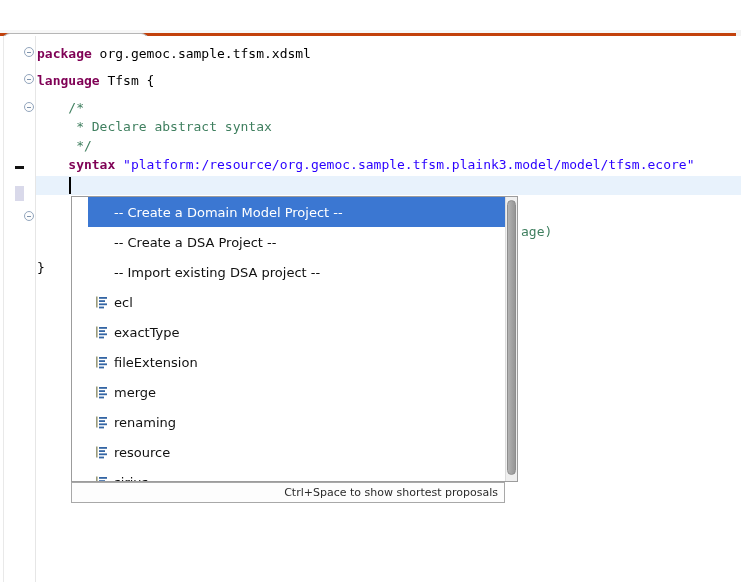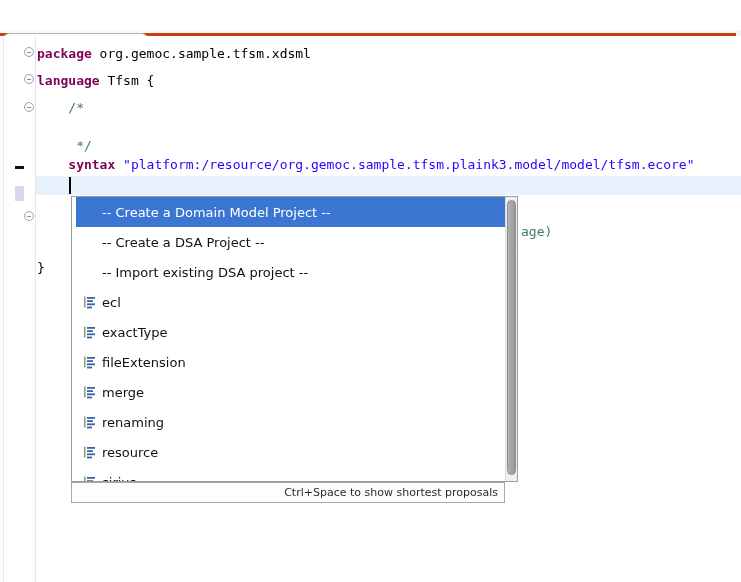--- a/index.html
+++ b/index.html
@@ -59,21 +59,21 @@
     position:absolute; left:37px; top:224px;
     font-family:"DejaVu Sans Mono","Liberation Mono",monospace; font-size:13px; color:#000;
   }
   
   .ca-popup {
     position:absolute; left:71px; top:196px; width:447px; height:286px;
     background:#fff; border:1px solid #9c9c9c; overflow:hidden;
   }
   .ca-list { position:absolute; left:0; top:0; width:433px; height:284px; overflow:hidden; }
   .ca-row {
-    position:absolute; left:4px; width:433px; height:30px;
+    position:absolute; left:16px; width:433px; height:30px;
     display:flex; align-items:center; padding-left:5px; gap:5px;
     font-size:13px; color:#111; cursor:default; white-space:nowrap;
   }
   .ca-row .row-label { padding-left:0; }
   .ca-row.no-icon .row-label { padding-left:21px; }
   .ca-row.selected { background:#3b77d2; color:#ffffff; }
   .ca-row svg { flex:0 0 auto; }
   .ca-scrollbar {
     position:absolute; right:0; top:0; width:12px; height:284px;
     background:#efefef; border-left:1px solid #dcdcdc;
@@ -127,20 +127,21 @@
     <div class="diff-dash"></div>
     <div class="diff-changed"></div>
 
     <div class="current-line"></div>
     <div class="caret"></div>
 
     <div class="code-layer" id="code-layer">
         <div class="code-line" style="top: 10px;"><span class="seg-keyword">package</span><span class="seg-plain"> org.gemoc.sample.tfsm.xdsml</span></div>
         <div class="code-line" style="top: 37px;"><span class="seg-keyword">language</span><span class="seg-plain"> Tfsm {</span></div>
         <div class="code-line" style="top: 64px;"><span class="seg-comment">    /*</span></div>
+        <div class="code-line" style="top: 83px;"><span class="seg-comment">     * Declare abstract syntax</span></div>
         <div class="code-line" style="top: 102px;"><span class="seg-comment">     */</span></div>
         <div class="code-line" style="top: 121px;"><span class="seg-plain">    </span><span class="seg-keyword">syntax</span><span class="seg-plain"> </span><span class="seg-string">"platform:/resource/org.gemoc.sample.tfsm.plaink3.model/model/tfsm.ecore"</span></div>
       </div>
 
     <div class="occluded-frag">age)</div>
     <div class="closing-brace">}</div>
   </div>
 
   <div class="ca-popup">
     <div class="ca-list" id="proposal-list">

